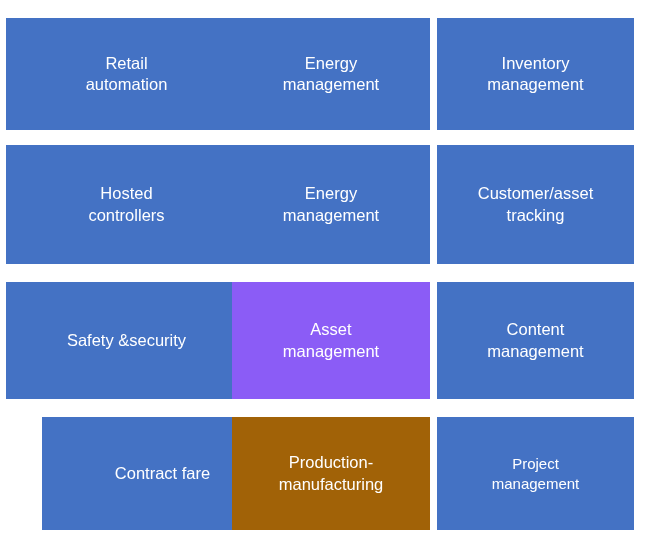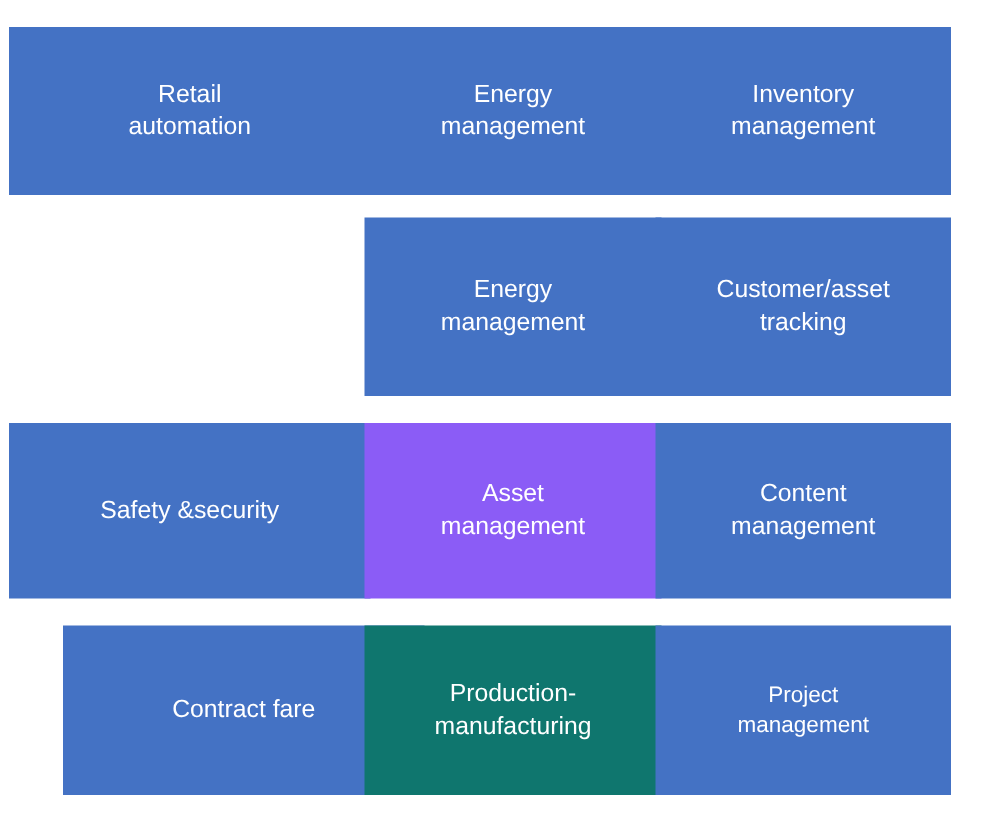--- a/index.html
+++ b/index.html
@@ -33,21 +33,21 @@
     -webkit-font-smoothing: antialiased;
   }
   .cell .label {
     display: block;
     width: 100%;
     padding: 0 4px;
     white-space: pre-line;
   }
   
   .col-0 { left: 6px;   width: 241px; }
-  .col-1 { left: 243px; width: 198px; }
+  .col-1 { left: 232px; width: 198px; }
   .col-2 { left: 437px; width: 197px; }
   
   .row-0 { top: 18px;  height: 112px; }
   .row-1 { top: 145px; height: 119px; }
   .row-2 { top: 282px; height: 117px; }
   .row-3 { top: 417px; height: 113px; }
   
   .fs-normal { font-size: 16.5px; }
   .fs-large  { font-size: 15px; }
 </style>
@@ -62,20 +62,24 @@
   </div>
   <div class="cell col-1 row-0 fs-normal" style="background: rgb(68, 114, 196); color: rgb(255, 255, 255);">
     <span class="label">Energy
 management</span>
   </div>
   <div class="cell col-2 row-0 fs-normal" style="background: rgb(68, 114, 196); color: rgb(255, 255, 255);">
     <span class="label">Inventory
 management</span>
   </div>
 
+  <div class="cell col-0 row-1 fs-normal" style="background: rgb(68, 114, 196); color: rgb(255, 255, 255);">
+    <span class="label">Hosted
+controllers</span>
+  </div>
   <div class="cell col-1 row-1 fs-normal" style="background: rgb(68, 114, 196); color: rgb(255, 255, 255);">
     <span class="label">Energy
 management</span>
   </div>
   <div class="cell col-2 row-1 fs-normal" style="background: rgb(68, 114, 196); color: rgb(255, 255, 255);">
     <span class="label">Customer/asset
 tracking</span>
   </div>
 
   <div class="cell col-0 row-2 fs-normal" style="background: rgb(68, 114, 196); color: rgb(255, 255, 255);">
@@ -86,21 +90,21 @@
 management</span>
   </div>
   <div class="cell col-2 row-2 fs-normal" style="background: rgb(68, 114, 196); color: rgb(255, 255, 255);">
     <span class="label">Content
 management</span>
   </div>
 
   <div class="cell col-0 row-3 fs-normal" style="background: rgb(68, 114, 196); color: rgb(255, 255, 255); margin-left: 36px;">
     <span class="label">Contract fare</span>
   </div>
-  <div class="cell col-1 row-3 fs-normal" style="background: #0f766e; color: rgb(255, 255, 255);">
+  <div class="cell col-1 row-3 fs-normal" style="background: #a16207; color: rgb(255, 255, 255);">
     <span class="label">Production-
 manufacturing</span>
   </div>
   <div class="cell col-2 row-3 fs-large" style="background: rgb(68, 114, 196); color: rgb(255, 255, 255);">
     <span class="label">Project
 management</span>
   </div>
 
 </div>
 

